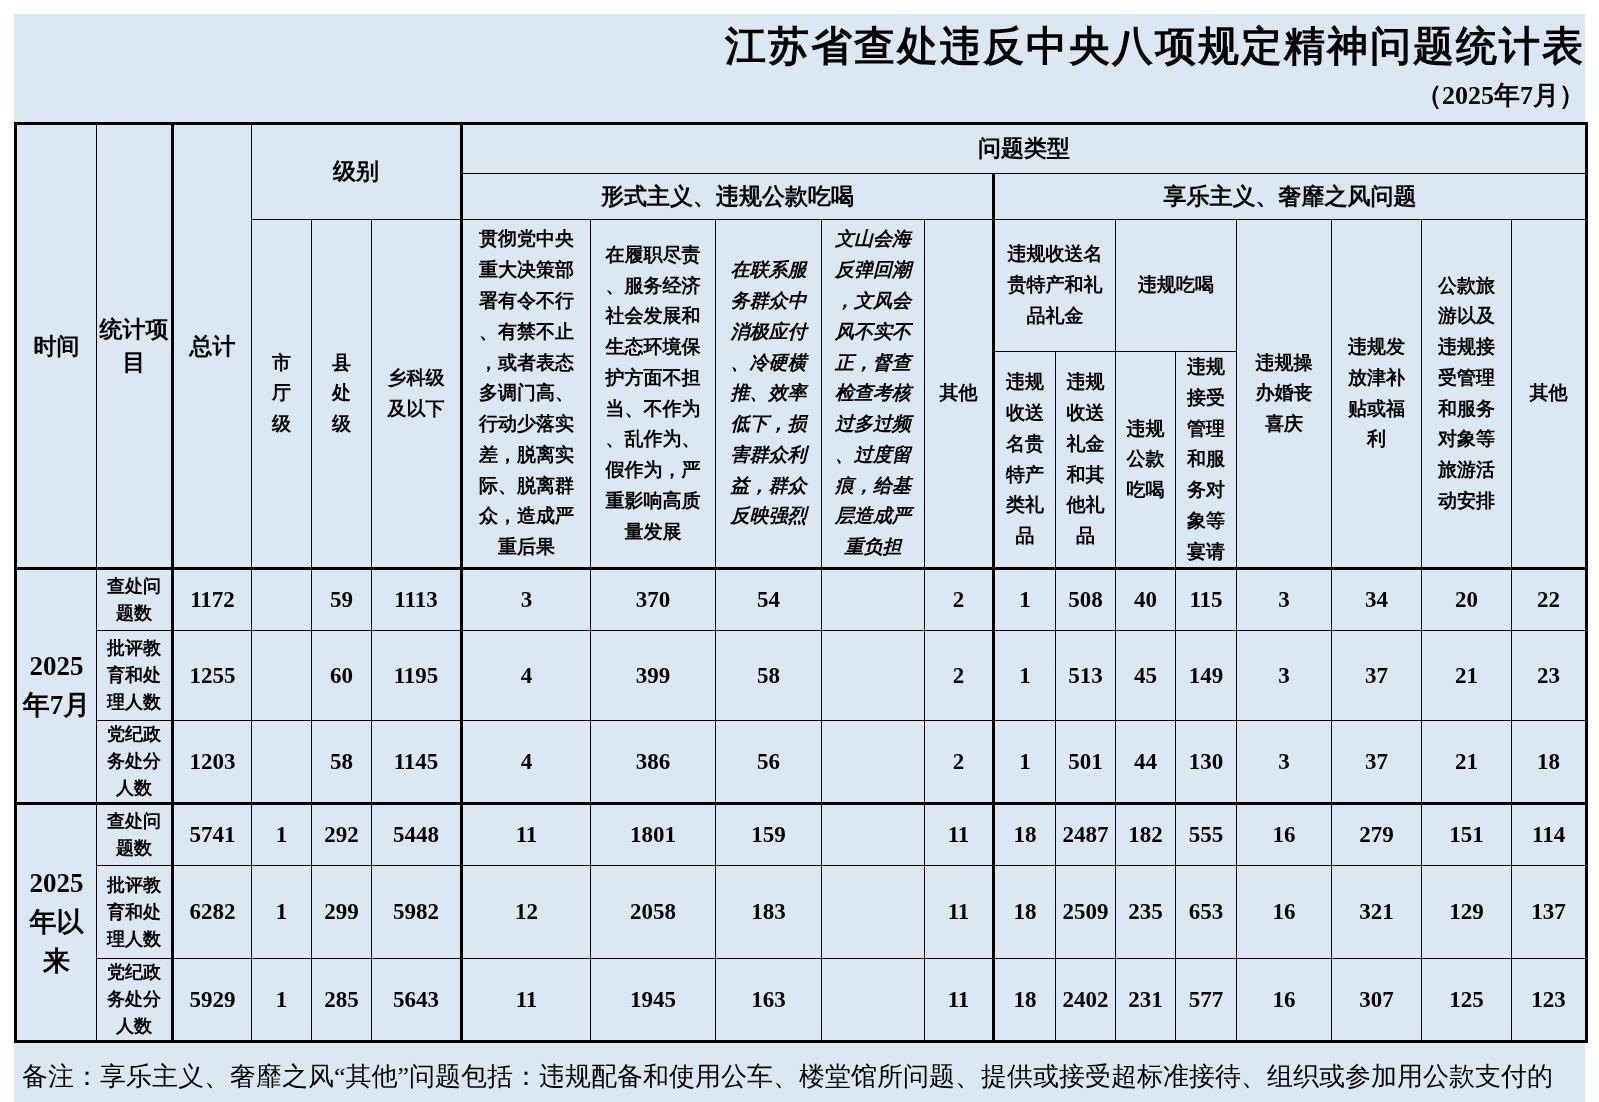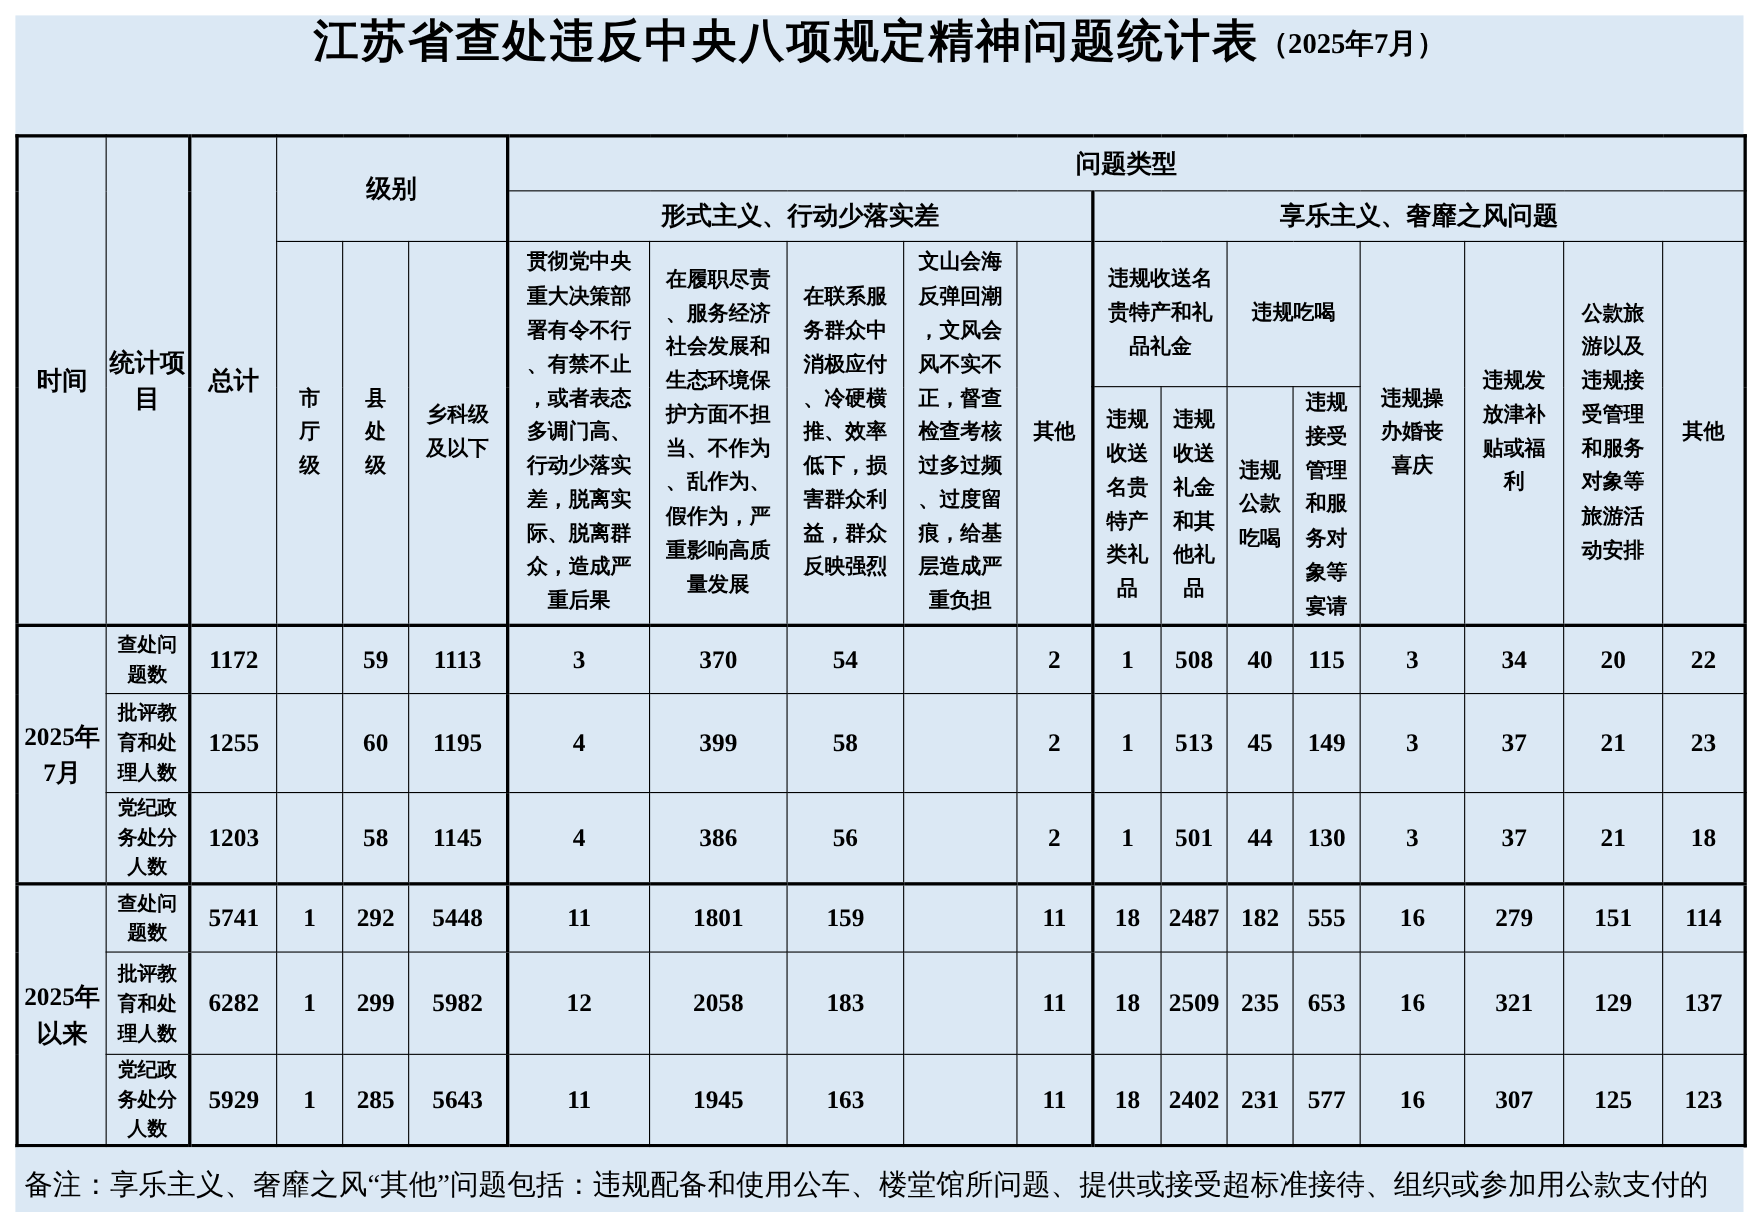--- a/index.html
+++ b/index.html
@@ -1,34 +1,34 @@
 <!DOCTYPE html>
 <html lang="zh"><head>
 <meta charset="utf-8">
 <style>
   html,body{margin:0;padding:0;background:#ffffff;}
   body{width:1599px;height:1102px;overflow:hidden;font-family:"Liberation Sans",sans-serif;color:#000;}
   .page{width:1571px;margin:14px auto 0 auto;}
-  .titleblock{background:#dbe8f4;height:108px;display:flex;flex-direction:row;align-items:flex-start;justify-content:center;}
+  .titleblock{background:#dbe8f4;height:108px;display:flex;flex-direction:column;align-items:flex-end;justify-content:center;}
   .maintitle{font-size:41px;font-weight:700;letter-spacing:2px;line-height:1.15;}
   .subtitle{font-size:26px;font-weight:700;margin-top:8px;font-family:Liberation Serif, serif;}
   table{border-collapse:collapse;table-layout:fixed;width:1571px;background:#dbe8f4;border:3px solid #000;}
   td{border:1px solid #000;text-align:center;vertical-align:middle;padding:0 2px;overflow:hidden;}
   .rb{border-right-width:3px;text-align:center;}
   .tb{border-top-width:3px;}
   .hdr{font-size:23px;font-weight:700;line-height:1.45;}
   .hdrs{font-size:19px;font-weight:600;line-height:1.62;}
   .w1,.w2,.w3,.w4,.w5{margin:0 auto;word-break:break-all;line-break:anywhere;}
   .w1{width:1.25em;}
   .w2{width:2.25em;}
   .w3{width:3.25em;}
-  .w4{width:4.3em;}
+  .w4{width:4.3em;font-style:italic;}
   .w5{width:5.3em;}
   .num{font-family:"Liberation Serif",serif;font-weight:700;font-size:23px;}
-  .time{font-family:"Liberation Serif",serif;font-weight:700;font-size:23px;line-height:1.45;word-break:break-all;}
+  .time{font-family:"Liberation Serif",serif;font-weight:700;font-size:27px;line-height:1.45;word-break:break-all;}
   .rowlabel{font-size:18px;font-weight:600;line-height:1.5;word-break:break-all;line-break:anywhere;padding:0 4px;margin-left:42px;}
   .noteblock{background:#dbe8f4;min-height:92px;padding:12px 8px 10px 8px;box-sizing:border-box;
              font-family:"Liberation Serif",serif;font-size:26px;line-height:1.73;text-align:left;}
 </style>
 </head>
 <body>
 
 <div class="page">
 
   <div class="titleblock">
@@ -62,21 +62,21 @@
 
       <tr style="height:50px">
         <td class="hdr" rowspan="4">时间</td>
         <td class="hdr rb" rowspan="4">统计项目</td>
         <td class="hdr" rowspan="4">总计</td>
         <td class="hdr rb" colspan="3" rowspan="2">级别</td>
         <td class="hdr" colspan="13">问题类型</td>
       </tr>
 
       <tr style="height:46px">
-        <td class="hdr rb" colspan="5">形式主义、行动少落实差</td>
+        <td class="hdr rb" colspan="5">形式主义、违规公款吃喝</td>
         <td class="hdr" colspan="8">享乐主义、奢靡之风问题</td>
       </tr>
 
       <tr style="height:132px">
         <td class="hdrs" rowspan="2">
           <div class="w1">市厅级</div>
           </td>
         <td class="hdrs" rowspan="2">
           <div class="w1">县处级</div>
           </td>

